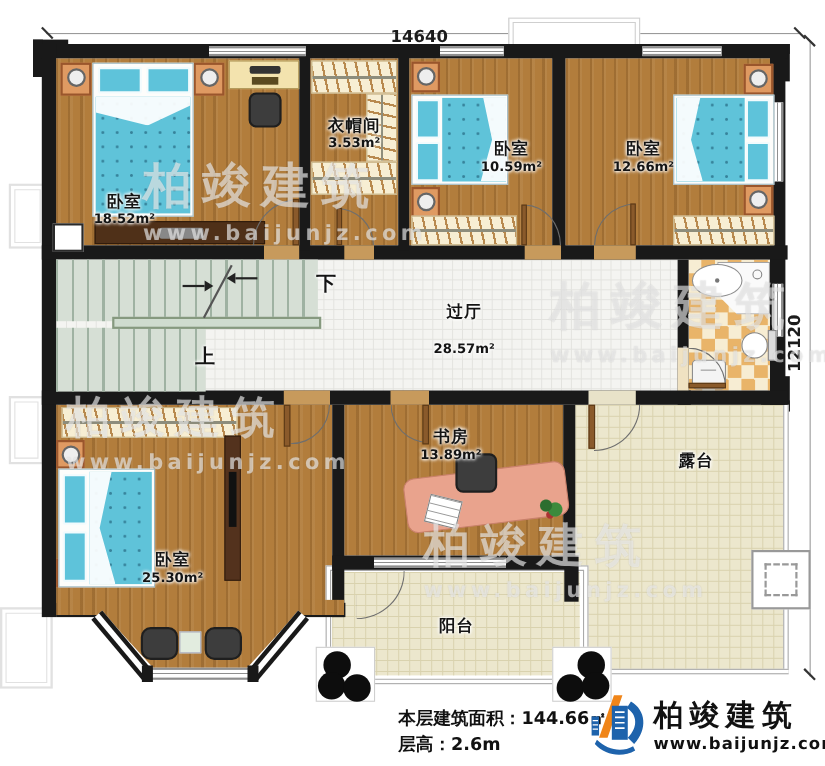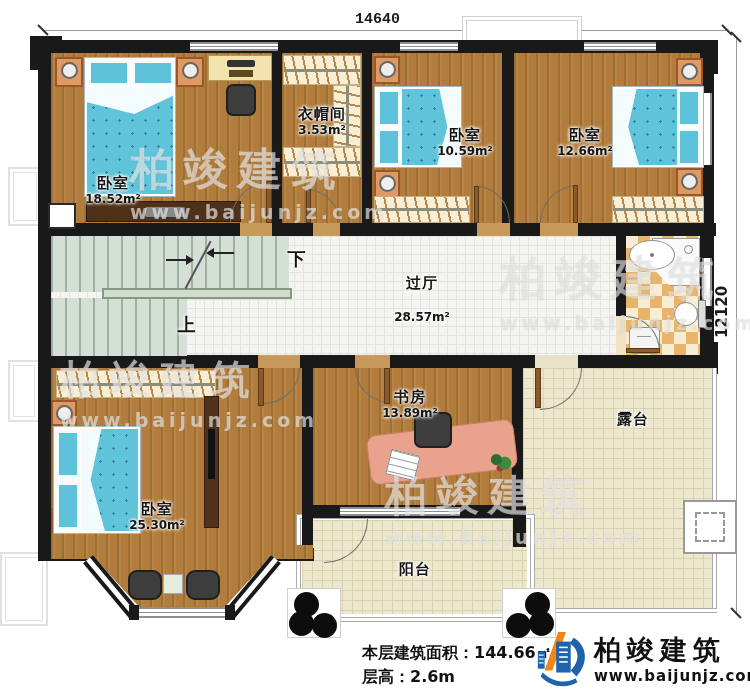--- a/index.html
+++ b/index.html
@@ -57,21 +57,21 @@
   .footer-text{position:absolute;color:#111;}
 </style>
 </head>
 <body>
 
 <div id="stage">
 
   <div class="dimline" style="left:42px;top:30px;width:686px;height:1px;"></div>
   <div class="tick" style="left:36px;top:29px;"></div>
   <div class="tick" style="left:720px;top:29px;"></div>
-  <div class="dim" style="left:355px;top:11px;font-family:Liberation Mono, monospace;">14640</div>
+  <div class="dim" style="left:355px;top:24px;">14640</div>
   <div class="dimline" style="left:736px;top:37px;width:1px;height:578px;"></div>
   <div class="tick" style="left:729px;top:36px;"></div>
   <div class="tick" style="left:729px;top:612px;"></div>
   <div class="dim" style="left:692px;top:303px;width:60px;text-align:center;transform:rotate(-90deg);">12120</div>
 
   <div class="acbox" style="left:8px;top:167px;width:30px;height:55px;"></div>
   <div class="acbox" style="left:8px;top:360px;width:28px;height:58px;"></div>
   <div class="acbox" style="left:0px;top:552px;width:44px;height:70px;"></div>
   <div class="abs" style="left:30px;top:36px;width:32px;height:34px;border-top:9px solid #191919;border-left:9px solid #191919;box-sizing:border-box;"></div>
   <div class="abs" style="left:688px;top:40px;width:30px;height:34px;border-top:9px solid #191919;border-right:9px solid #191919;box-sizing:border-box;"></div>

